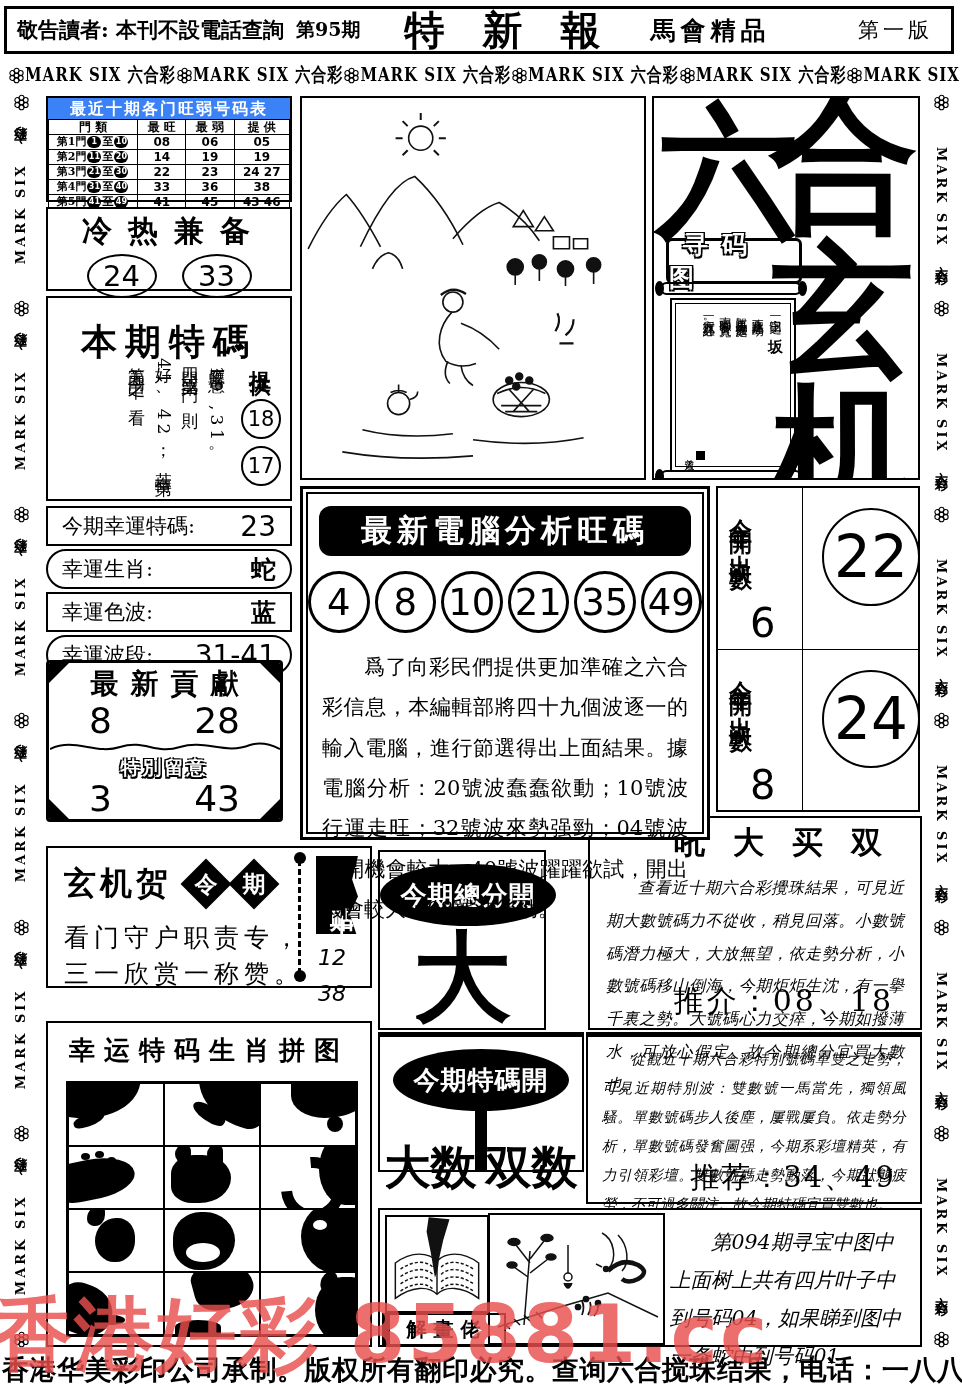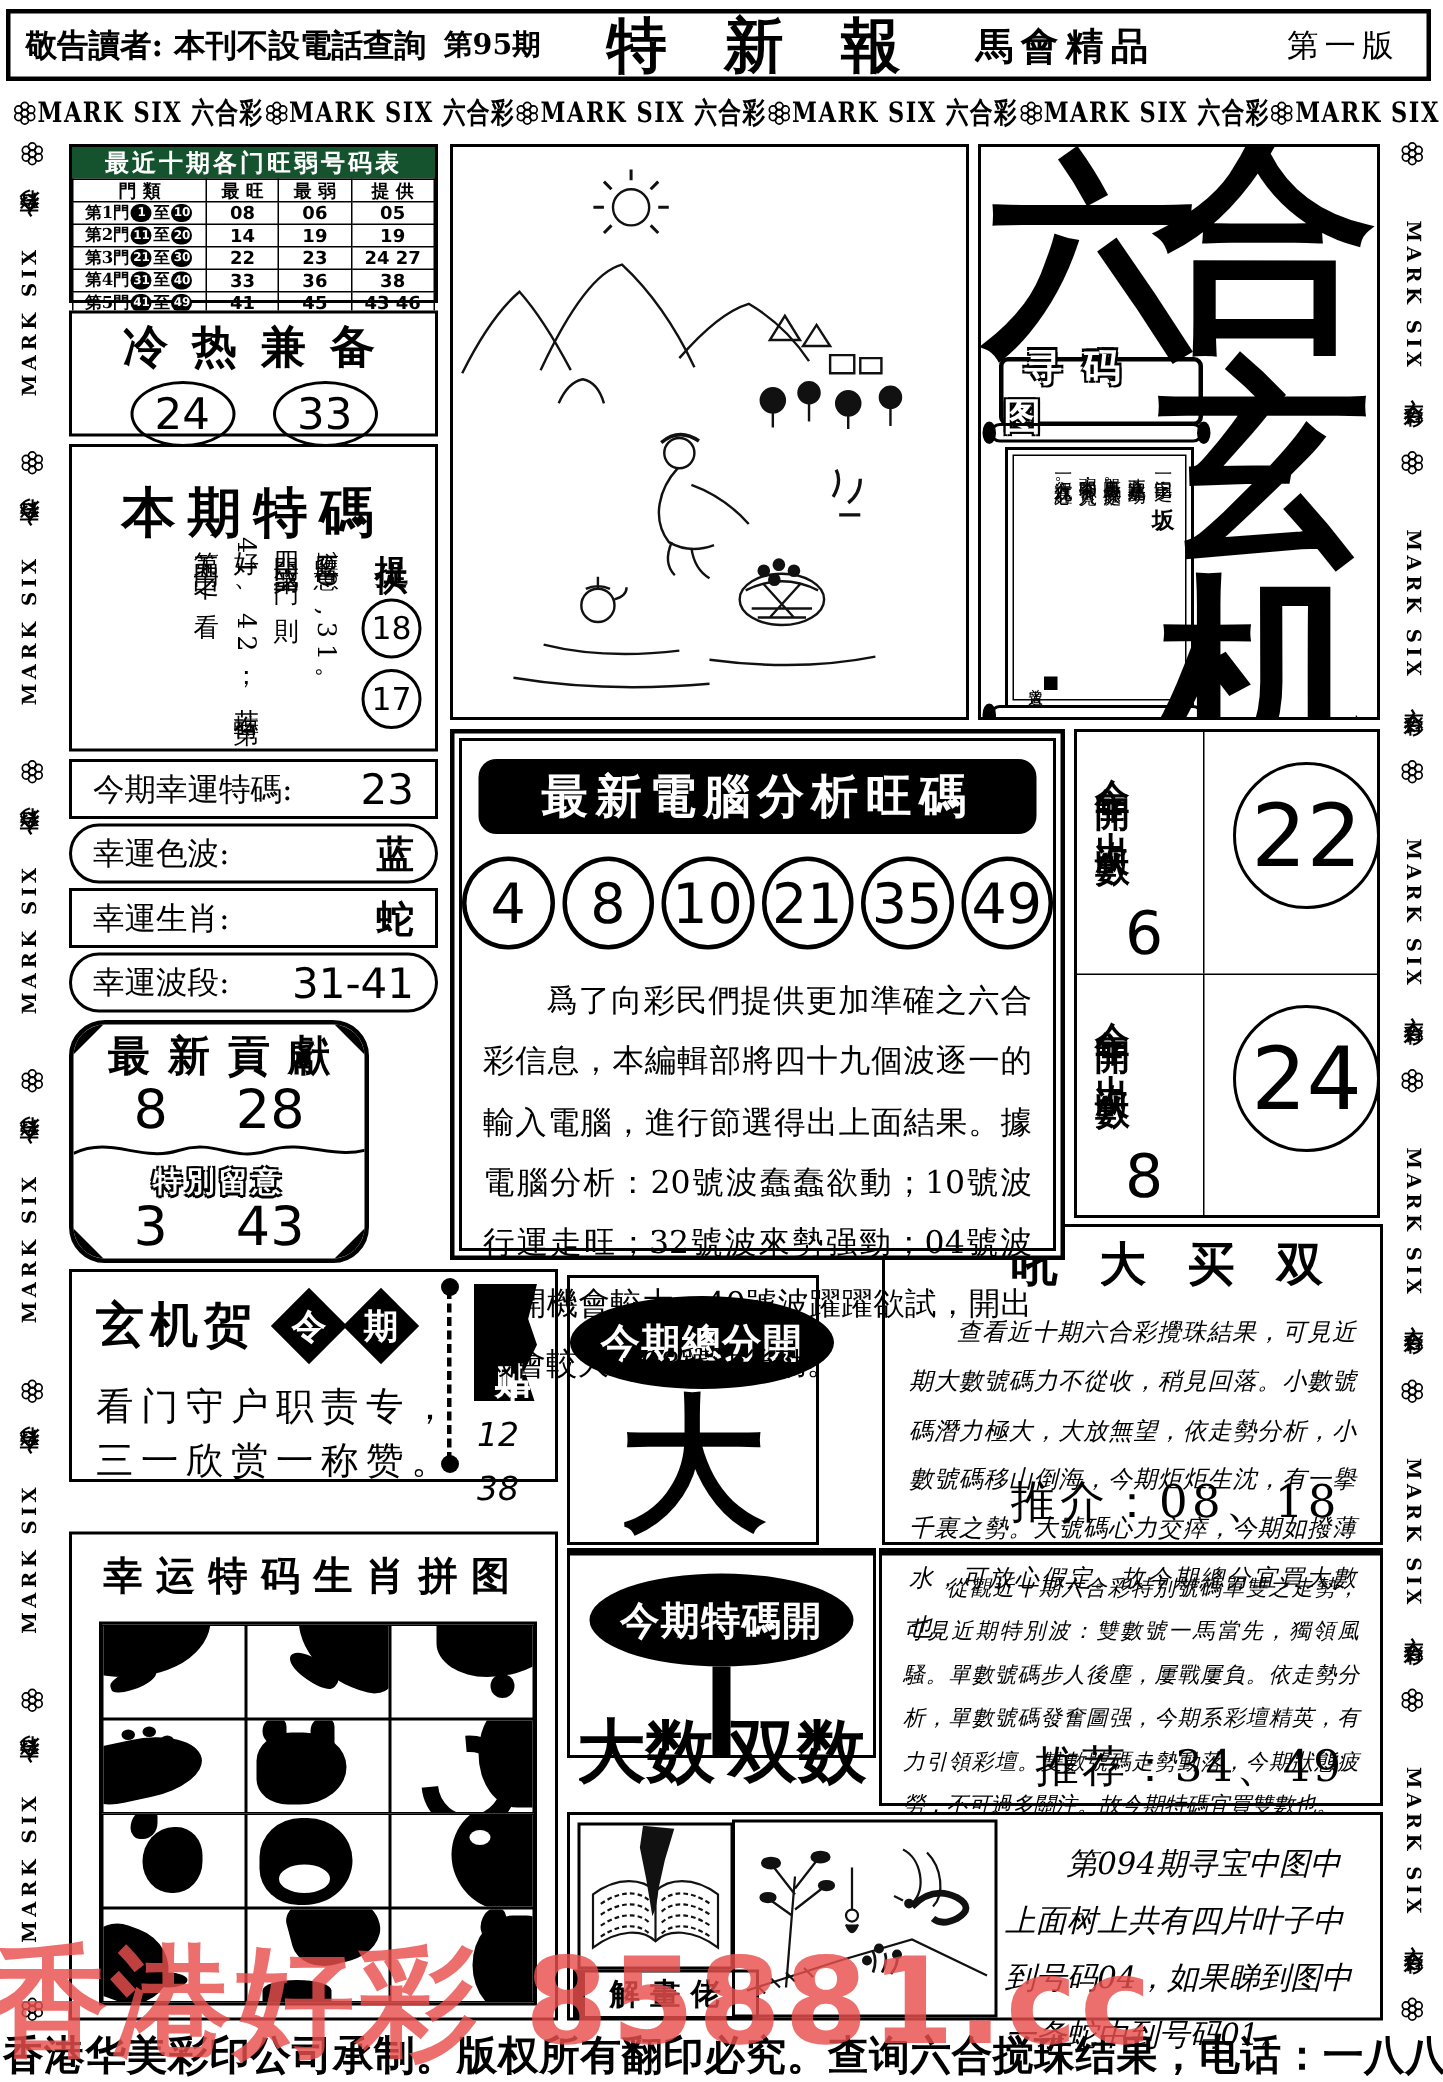--- a/index.html
+++ b/index.html
@@ -20,21 +20,21 @@
   .strip{position:absolute;left:8px;top:59px;width:946px;height:32px;display:flex;align-items:center;justify-content:space-between}
   .ms-label{font-size:15px;font-weight:700;letter-spacing:1px;white-space:nowrap;transform:scaleY(1.25)}
   .flower{display:inline-flex;line-height:0}
   .rail{position:absolute;top:94px;height:1254px;width:42px;display:flex;flex-direction:column;align-items:center;justify-content:space-between;z-index:2}
   .rail.left{left:0}.rail.right{right:0}
   .rail-label{writing-mode:vertical-rl;font-size:13px;font-weight:700;letter-spacing:3px;white-space:nowrap}
   .rail.left .rail-label{transform:rotate(180deg)}
 
   
   .hot{left:46px;top:96px;width:246px;height:106px;border-width:2.5px}
-  .t-title{background:#14532d;color:#fff;font-size:16px;font-weight:700;text-align:center;letter-spacing:2px;height:21px;line-height:21px}
+  .t-title{background:#3b82f6;color:#fff;font-size:16px;font-weight:700;text-align:center;letter-spacing:2px;height:21px;line-height:21px}
   .hot table{width:100%;border-collapse:collapse;font-family:"DejaVu Sans",sans-serif;font-size:12px}
   .hot th,.hot td{border:1px solid #000;text-align:center;height:14px;line-height:14px;padding:0;font-weight:700}
   .hot th{font-family:"DejaVu Serif",serif;font-size:12px}
   .hot .door{font-family:"DejaVu Serif",serif;font-size:11px;white-space:nowrap}
   .bnum{display:inline-block;min-width:12px;height:12px;border-radius:7px;background:#000;color:#fff;
         font-size:8px;line-height:12px;padding:0 1px;margin:0 1px;vertical-align:1px;font-family:"DejaVu Sans",sans-serif}
 
   
   .coldhot{left:46px;top:207px;width:246px;height:84px;border-width:2.5px;text-align:center}
   .ch-title{font-size:30px;font-weight:900;letter-spacing:16px;margin-top:2px;text-indent:10px}
@@ -54,21 +54,21 @@
 
   
   .lucky{position:absolute;left:46px;top:506px;width:246px}
   .lk{height:40px;border:2px solid #000;margin-bottom:3px;display:flex;align-items:center;
       justify-content:space-between;padding:0 14px;font-size:21px;box-sizing:border-box;background:#fff}
   .lk:nth-child(2),.lk:nth-child(4){border-radius:22px}
   .lk .val{font-size:25px;font-weight:700}
   .lk:nth-child(1) .val,.lk:nth-child(4) .val{font-family:"DejaVu Sans",sans-serif;font-size:28px;font-weight:500}
 
   
-  .contrib{left:46px;top:680px;width:200px;height:162px;border-width:3px;border-radius:24px;overflow:hidden}
+  .contrib{left:46px;top:660px;width:237px;height:162px;border-width:3px;border-radius:4px;overflow:hidden}
   .corner{position:absolute;width:20px;height:20px;background:#000}
   .corner.tl{left:0;top:0;clip-path:polygon(0 0,100% 0,0 100%)}
   .corner.tr{right:0;top:0;clip-path:polygon(0 0,100% 0,100% 100%)}
   .corner.bl{left:0;bottom:0;clip-path:polygon(0 0,0 100%,100% 100%)}
   .corner.br{right:0;bottom:0;clip-path:polygon(100% 0,100% 100%,0 100%)}
   .cn-title{text-align:center;font-size:28px;font-weight:900;letter-spacing:12px;margin-top:2px;text-indent:12px}
   .cn-row{display:flex;justify-content:space-between;padding:0 40px;font-size:36px;font-family:"DejaVu Sans",sans-serif;line-height:1.0}
   .cn-note{text-align:center;font-size:19px;font-weight:900;letter-spacing:3px;color:#fff;margin-top:-2px;
            text-shadow:-1.5px -1.5px 0 #000,1.5px -1.5px 0 #000,-1.5px 1.5px 0 #000,1.5px 1.5px 0 #000,0 2px 0 #000}
   .wave{display:block;margin:-4px auto 0}
@@ -594,26 +594,26 @@
         <div class="sp-col">第五門之中，看</div>
       </div>
   </div>
 
   <div class="lucky">
     <div class="lk">
       <span>今期幸運特碼:</span>
       <span class="val">23</span>
     </div>
     <div class="lk">
+      <span>幸運生肖:</span>
+      <span class="val">蛇</span>
+    </div>
+    <div class="lk">
       <span>幸運色波:</span>
       <span class="val">蓝</span>
-    </div>
-    <div class="lk">
-      <span>幸運生肖:</span>
-      <span class="val">蛇</span>
     </div>
     <div class="lk">
       <span>幸運波段:</span>
       <span class="val">31-41</span>
     </div>
   </div>
 
   <div class="box contrib">
     <span class="corner tl"></span>
     <span class="corner tr"></span>

